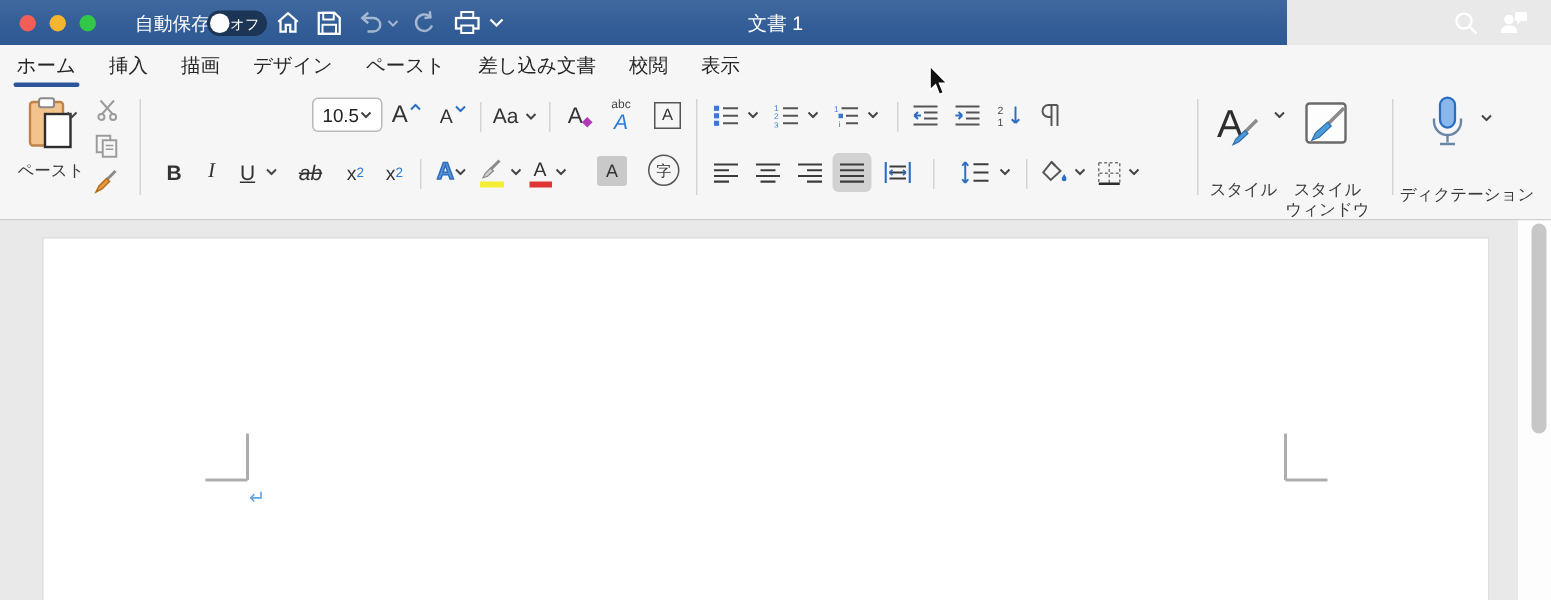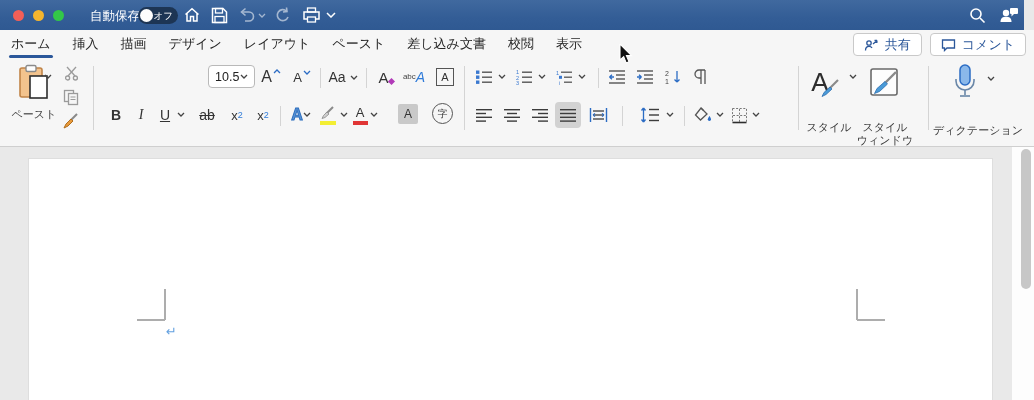--- a/index.html
+++ b/index.html
@@ -1,21 +1,21 @@
 <!DOCTYPE html>
 <html><head>
 <meta charset="utf-8">
 <style>
   * { margin:0; padding:0; box-sizing:border-box; }
   html,body { width:1034px; height:400px; overflow:hidden;
     font-family:"Liberation Sans","DejaVu Sans",sans-serif; }
   .app { position:relative; width:1034px; height:400px; background:#e9e9e9; }
 
   
-  .titlebar { position:absolute; left:0; top:0; width:1024px; height:30px;
+  .titlebar { position:absolute; left:0; top:0; width:858px; height:30px;
     background:linear-gradient(180deg,#40699f 0%,#335d96 60%,#2f5992 100%); }
   .tl { position:absolute; top:9.5px; width:11px; height:11px; border-radius:50%; }
   .tl.red{ left:13px; background:#f35f57;} .tl.yellow{ left:33px; background:#f5b52e;} .tl.green{ left:53px; background:#33c748;}
   .autosave-label { position:absolute; left:90px; top:8px; color:#fff; font-size:12.5px; }
   .autosave-toggle { position:absolute; left:138px; top:7px; width:40px; height:17px;
     background:#1d3click554; background:#1d3554; border-radius:9px; }
   .autosave-toggle .knob { position:absolute; left:2px; top:2px; width:13px; height:13px; background:#fdfdfd; border-radius:50%; }
   .autosave-toggle .state { position:absolute; right:5px; top:3px; color:#fff; font-size:9.5px; }
   .tb-ic { position:absolute; top:5px; width:22px; height:20px; display:flex; align-items:center; justify-content:center; }
   .tb-title { position:absolute; left:467px; top:7px; width:100px; text-align:center; color:#fff; font-size:13px; }
@@ -99,20 +99,21 @@
           <rect x="2" y="6" width="15" height="7" fill="none" stroke="#fff" stroke-width="1.5"></rect>
           <rect x="5.5" y="2" width="8" height="4" fill="none" stroke="#fff" stroke-width="1.3"></rect>
           <rect x="5.5" y="11" width="8" height="5" fill="#35619b" stroke="#fff" stroke-width="1.3"></rect>
         </svg>
     </div>
     <div class="tb-ic" style="left:324px; width:14px;">
       <svg width="10" height="6" viewBox="0 0 10 6">
           <polyline points="1,1 5,5 9,1" fill="none" stroke="#fff" stroke-width="1.5"></polyline>
         </svg>
     </div>
+    <div class="tb-title">文書 1</div>
     <div class="tb-ic" style="left:966px;">
       <svg width="17" height="17" viewBox="0 0 17 17">
           <circle cx="7" cy="7" r="5" fill="none" stroke="#fff" stroke-width="1.6"></circle>
           <line x1="11" y1="11" x2="15.5" y2="15.5" stroke="#fff" stroke-width="1.6"></line>
         </svg>
     </div>
     <div class="tb-ic" style="left:997px;">
       <svg width="21" height="18" viewBox="0 0 21 18">
           <circle cx="8" cy="7" r="3.2" fill="#fff"></circle>
           <path d="M2.5 16 C2.5 12 5 10.8 8 10.8 C11 10.8 13.5 12 13.5 16 Z" fill="#fff"></path>
@@ -129,54 +130,31 @@
     <div class="tab">
         <span>挿入</span>
       </div>
     <div class="tab">
         <span>描画</span>
       </div>
     <div class="tab">
         <span>デザイン</span>
       </div>
     <div class="tab">
-        <span>レイアウト</span>
-      </div>
-    <div class="tab">
         <span>ペースト</span>
       </div>
     <div class="tab">
         <span>差し込み文書</span>
       </div>
     <div class="tab">
         <span>校閲</span>
       </div>
     <div class="tab">
         <span>表示</span>
       </div>
-    <div class="tabrow-right">
-      <div class="pill-btn">
-        <span>
-          <svg width="15" height="14" viewBox="0 0 15 14">
-              <circle cx="5" cy="5" r="2.2" fill="none" stroke="#2b579a" stroke-width="1.3"></circle>
-              <path d="M1.5 12.5 C1.5 9.5 3 8.3 5 8.3 C6.3 8.3 7.4 8.8 8 9.8" fill="none" stroke="#2b579a" stroke-width="1.3"></path>
-              <path d="M9 6 L13 2.5 M13 2.5 L10.5 2.3 M13 2.5 L12.8 5" fill="none" stroke="#2b579a" stroke-width="1.3"></path>
-            </svg>
-        </span>
-        <span>共有</span>
-      </div>
-      <div class="pill-btn">
-        <span>
-          <svg width="15" height="14" viewBox="0 0 15 14">
-              <path d="M1.5 2 H13.5 V10 H6 L3.5 12.5 V10 H1.5 Z" fill="none" stroke="#2b579a" stroke-width="1.3"></path>
-            </svg>
-        </span>
-        <span>コメント</span>
-      </div>
-    </div>
   </div>
 
   <div class="ribbon">
 
     <div class="rb" style="left:12px; top:6px; width:44px; height:38px;">
       <svg width="34" height="38" viewBox="0 0 34 38">
         <rect x="3" y="4" width="22" height="29" rx="2" fill="#f3c38d" stroke="#c08448" stroke-width="1.6"></rect>
         <rect x="9" y="1.5" width="10" height="6" rx="1.5" fill="#fdfdfd" stroke="#8a8a8a" stroke-width="1.4"></rect>
         <rect x="13" y="12" width="17" height="22" fill="#fff" stroke="#2d2d2d" stroke-width="1.6"></rect>
       </svg>
@@ -236,21 +214,21 @@
           <polyline points="1,1 4,4 7,1" fill="none" stroke="#444" stroke-width="1.3"></polyline>
         </svg>
     </div>
     <div class="vdiv" style="left:366px; top:10px; height:20px;"></div>
     <div class="rb" style="left:375px; top:8px; width:24px; height:22px;">
       <span style="font-size:15px; color:#333;">A</span>
       <svg width="9" height="9" viewBox="0 0 9 9" style="margin:8px 0 0 -2px;">
           <rect x="2" y="2" width="5" height="5" fill="#b13ab8" transform="rotate(45 4.5 4.5)"></rect>
         </svg>
     </div>
-    <div class="rb" style="left:402px; top:6px; width:24px; height:26px; flex-direction:row;">
+    <div class="rb" style="left:402px; top:6px; width:24px; height:26px; flex-direction:column;">
       <span style="font-size:8px; color:#444; line-height:8px;">abc</span>
       <span style="font-size:14px; color:#2f7bd9; line-height:15px; font-style:italic;">A</span>
     </div>
     <div class="rb" style="left:436px; top:10px; width:18px; height:18px; border:1.4px solid #555;">
       <span style="font-size:11px; color:#333;">A</span>
     </div>
 
     <div class="rb" style="left:106px; top:46px; width:20px; height:22px;">
       <span style="font-size:14px; font-weight:bold; color:#333;">B</span>
     </div>
@@ -258,21 +236,21 @@
       <span style="font-size:14px; font-style:italic; font-family:'Liberation Serif',serif; color:#333;">I</span>
     </div>
     <div class="rb" style="left:156px; top:46px; width:18px; height:22px;">
       <span style="font-size:14px; text-decoration:underline; color:#333;">U</span>
     </div>
     <div class="rb" style="left:177px; top:54px;">
       <svg width="8" height="5" viewBox="0 0 8 5">
           <polyline points="1,1 4,4 7,1" fill="none" stroke="#444" stroke-width="1.3"></polyline>
         </svg>
     </div>
-    <div class="rb" style="left:194px; top:46px; width:26px; height:22px;">
+    <div class="rb" style="left:194px; top:46px; width:26px; height:22px;font-style:italic;">
       <span style="font-size:14px; text-decoration:line-through; color:#333;">ab</span>
     </div>
     <div class="rb" style="left:226px; top:46px; width:22px; height:22px;">
       <span style="font-size:13px; color:#333;">x</span>
         <sub style="font-size:9px; color:#2f7bd9;">2</sub>
     </div>
     <div class="rb" style="left:252px; top:46px; width:22px; height:22px;">
       <span style="font-size:13px; color:#333;">x</span>
         <sup style="font-size:9px; color:#2f7bd9;">2</sup>
     </div>

